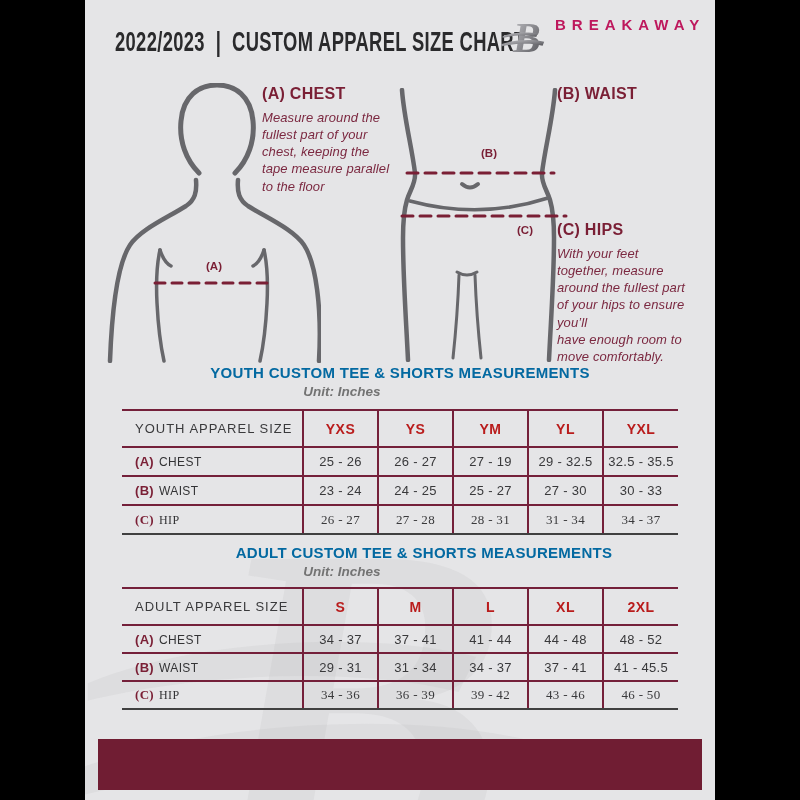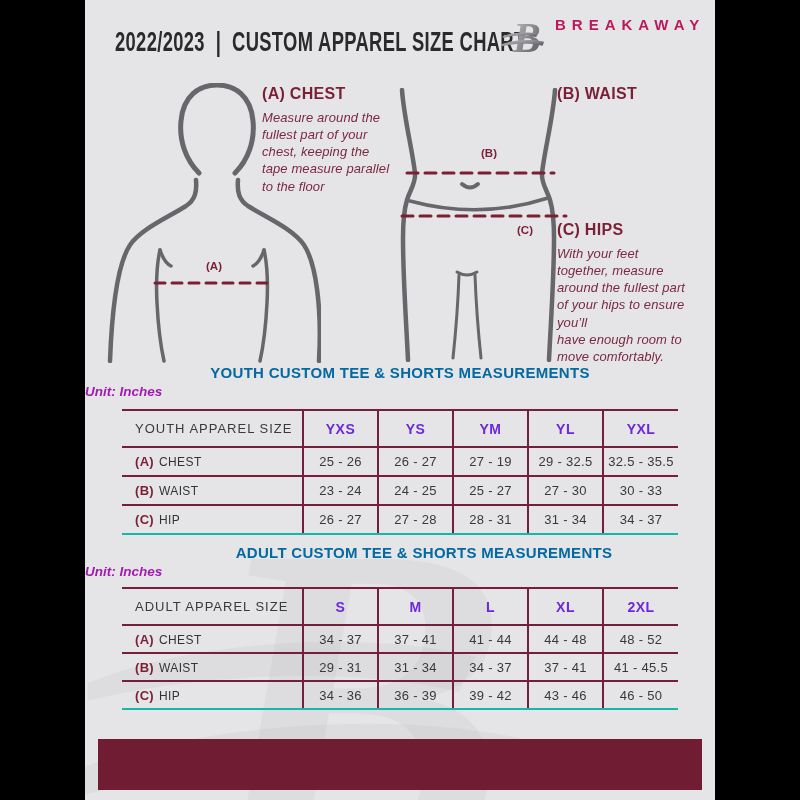--- a/index.html
+++ b/index.html
@@ -23,33 +23,33 @@
 
   
   .instr{position:absolute;z-index:1;}
   .instr-head{font-size:16px;font-weight:700;color:#7A1F35;letter-spacing:.3px;}
   .instr-body{margin-top:6px;font-size:13px;font-style:italic;color:#7B2840;line-height:1.32;
               white-space:pre-line;letter-spacing:.1px;}
 
   
   .section-title{position:absolute;left:0;width:630px;text-align:center;font-size:15px;font-weight:700;
                  color:#0369a1;letter-spacing:.3px;z-index:1;}
-  .section-unit{position:absolute;left:0;width:514px;text-align:left;font-size:13.5px;font-weight:700;
-                font-style:italic;color:#a21caf;z-index:1;}
+  .section-unit{position:absolute;left:0;width:514px;text-align:center;font-size:13.5px;font-weight:700;
+                font-style:italic;color:#737373;z-index:1;}
 
   
   table.size{position:absolute;left:37px;width:556px;border-collapse:collapse;table-layout:fixed;z-index:1;}
   table.size td{border-top:2px solid #74203A;padding:0;vertical-align:middle;}
-  table.size tr:last-child td{border-bottom:2px solid #14b8a6;}
+  table.size tr:last-child td{border-bottom:2px solid #404040;font-family:Liberation Serif, serif;}
   table.size td + td{border-left:2px solid #74203A;}
   table.size td{text-align:center;color:#39393B;font-size:13px;letter-spacing:.3px;}
   table.size td.rowhead{text-align:left;padding-left:13px;}
   table.size tr.head td{height:37px;}
   table.size tr.head td.rowhead{font-size:13px;letter-spacing:1px;color:#3A3A3C;}
-  table.size tr.head td.colsize{font-weight:700;font-size:14px;letter-spacing:.5px;color:#6d28d9;}
+  table.size tr.head td.colsize{font-weight:700;font-size:14px;letter-spacing:.5px;color:#b91c1c;}
   .prefix{font-weight:700;color:#7A1F35;margin-right:5px;}
   .rowname{font-size:12px;letter-spacing:.4px;color:#333335;}
   #youth-table{top:409px;} #youth-table tr.data td{height:29px;}
   #adult-table{top:587px;} #adult-table tr.data td{height:28px;}
 
   
   .footer-bar{position:absolute;left:13px;top:739px;width:604px;height:51px;background:#701D33;z-index:2;}
   .watermark{position:absolute;left:-15px;top:452px;width:530px;height:480px;z-index:0;opacity:.55;}
 </style>
 </head>

